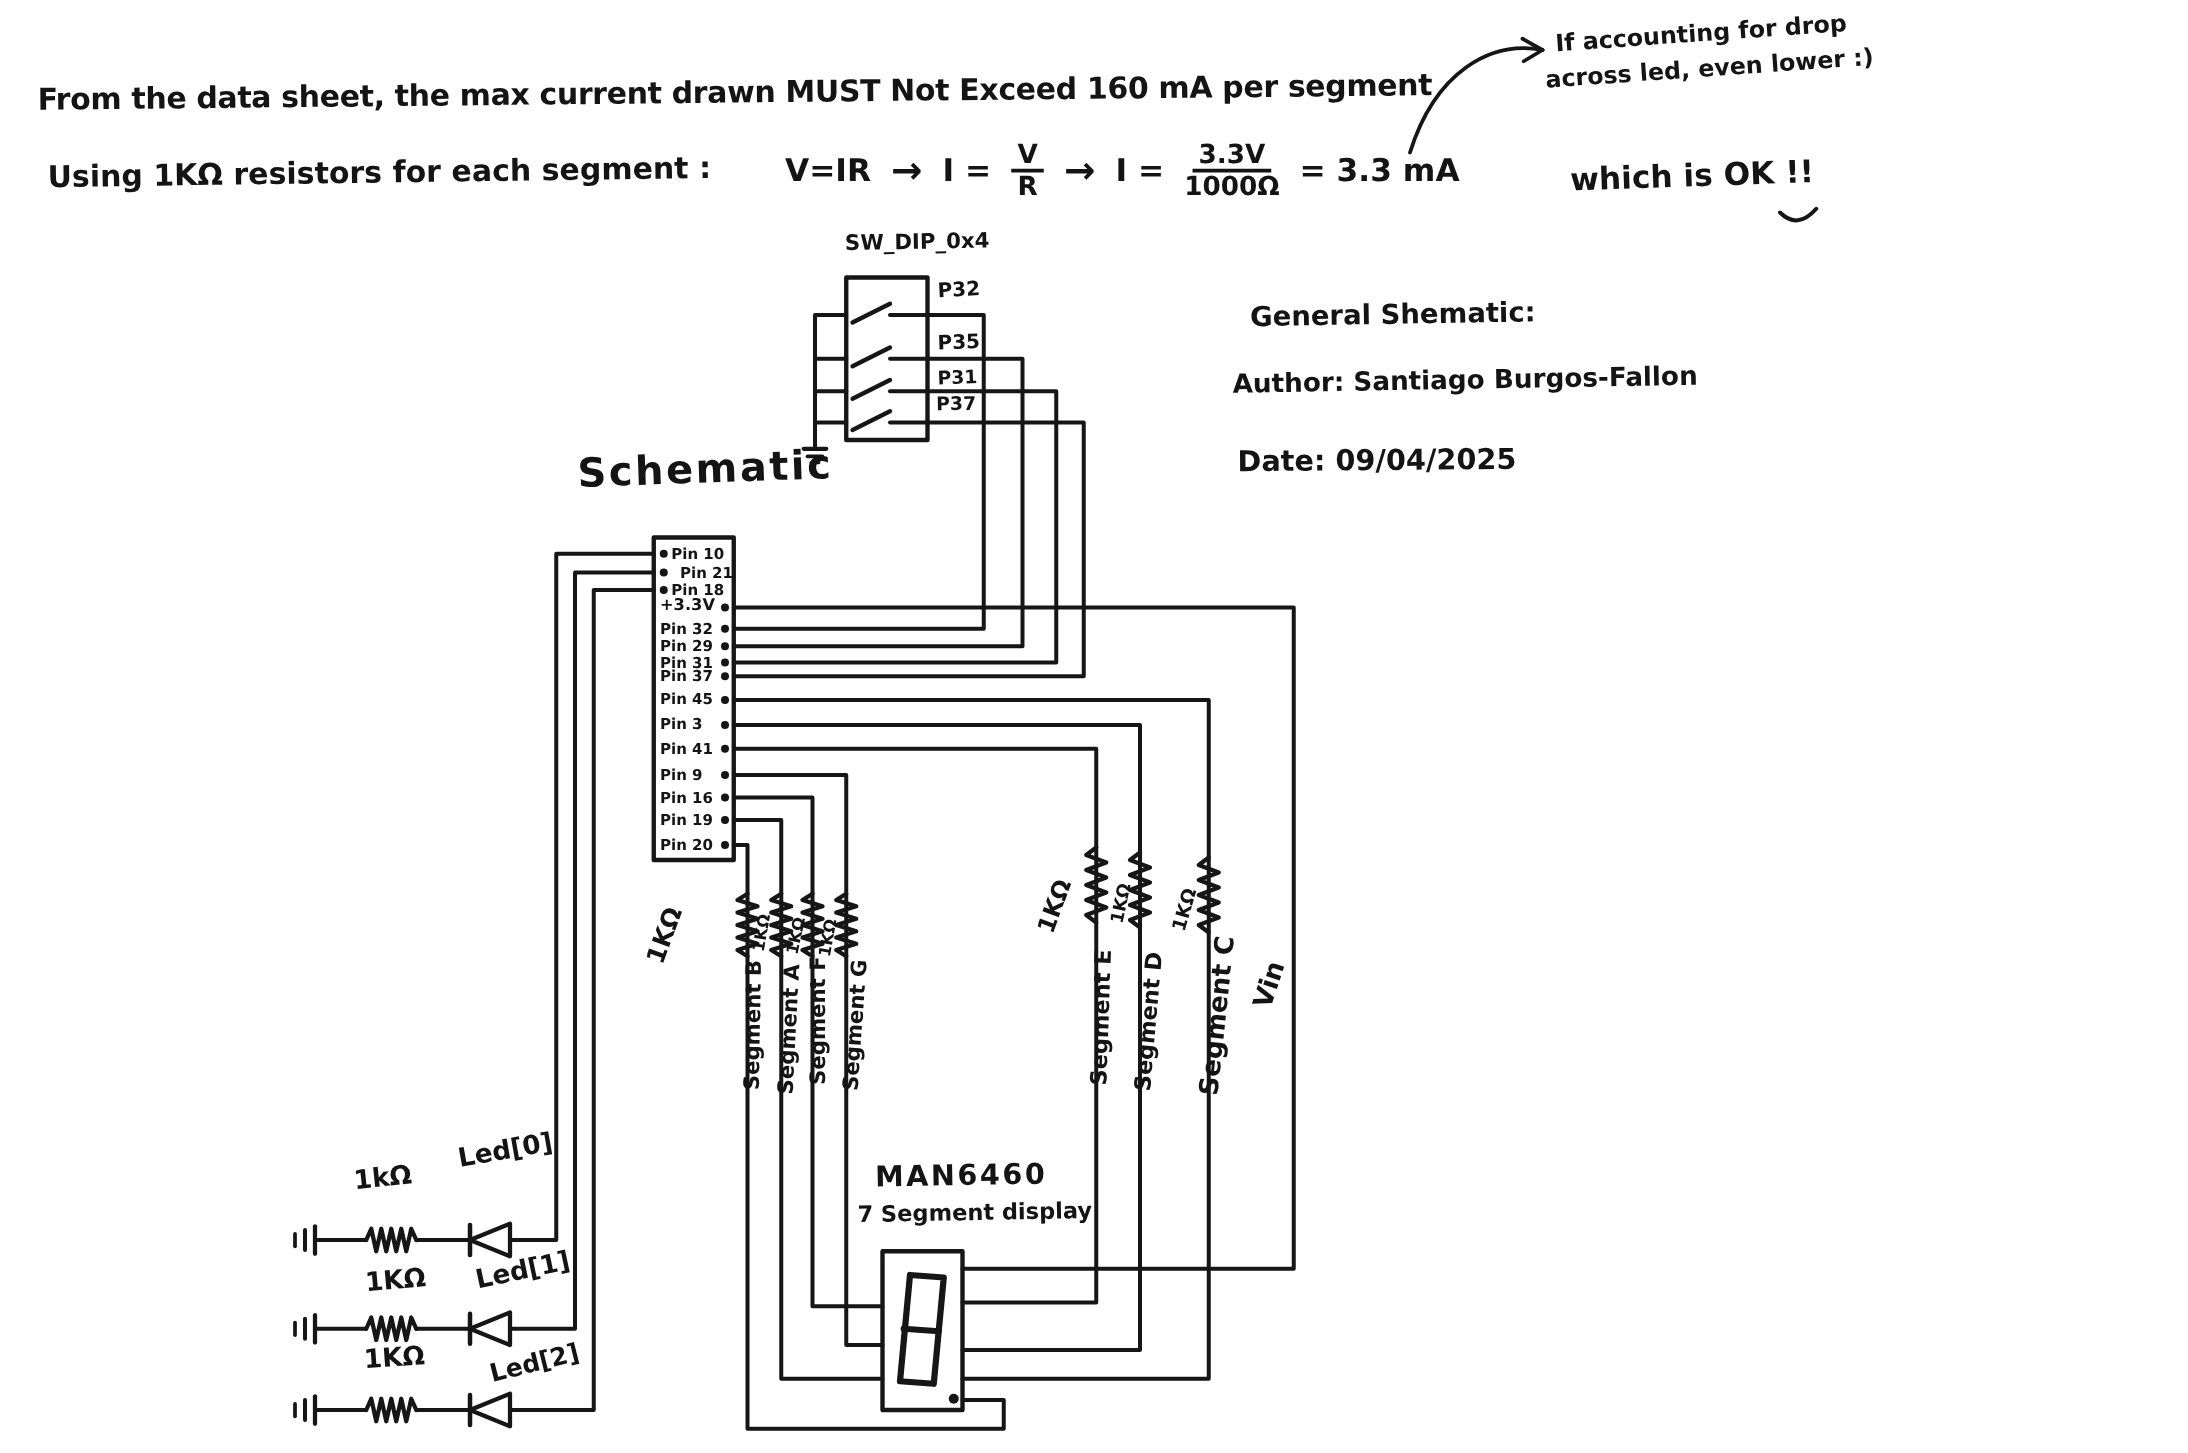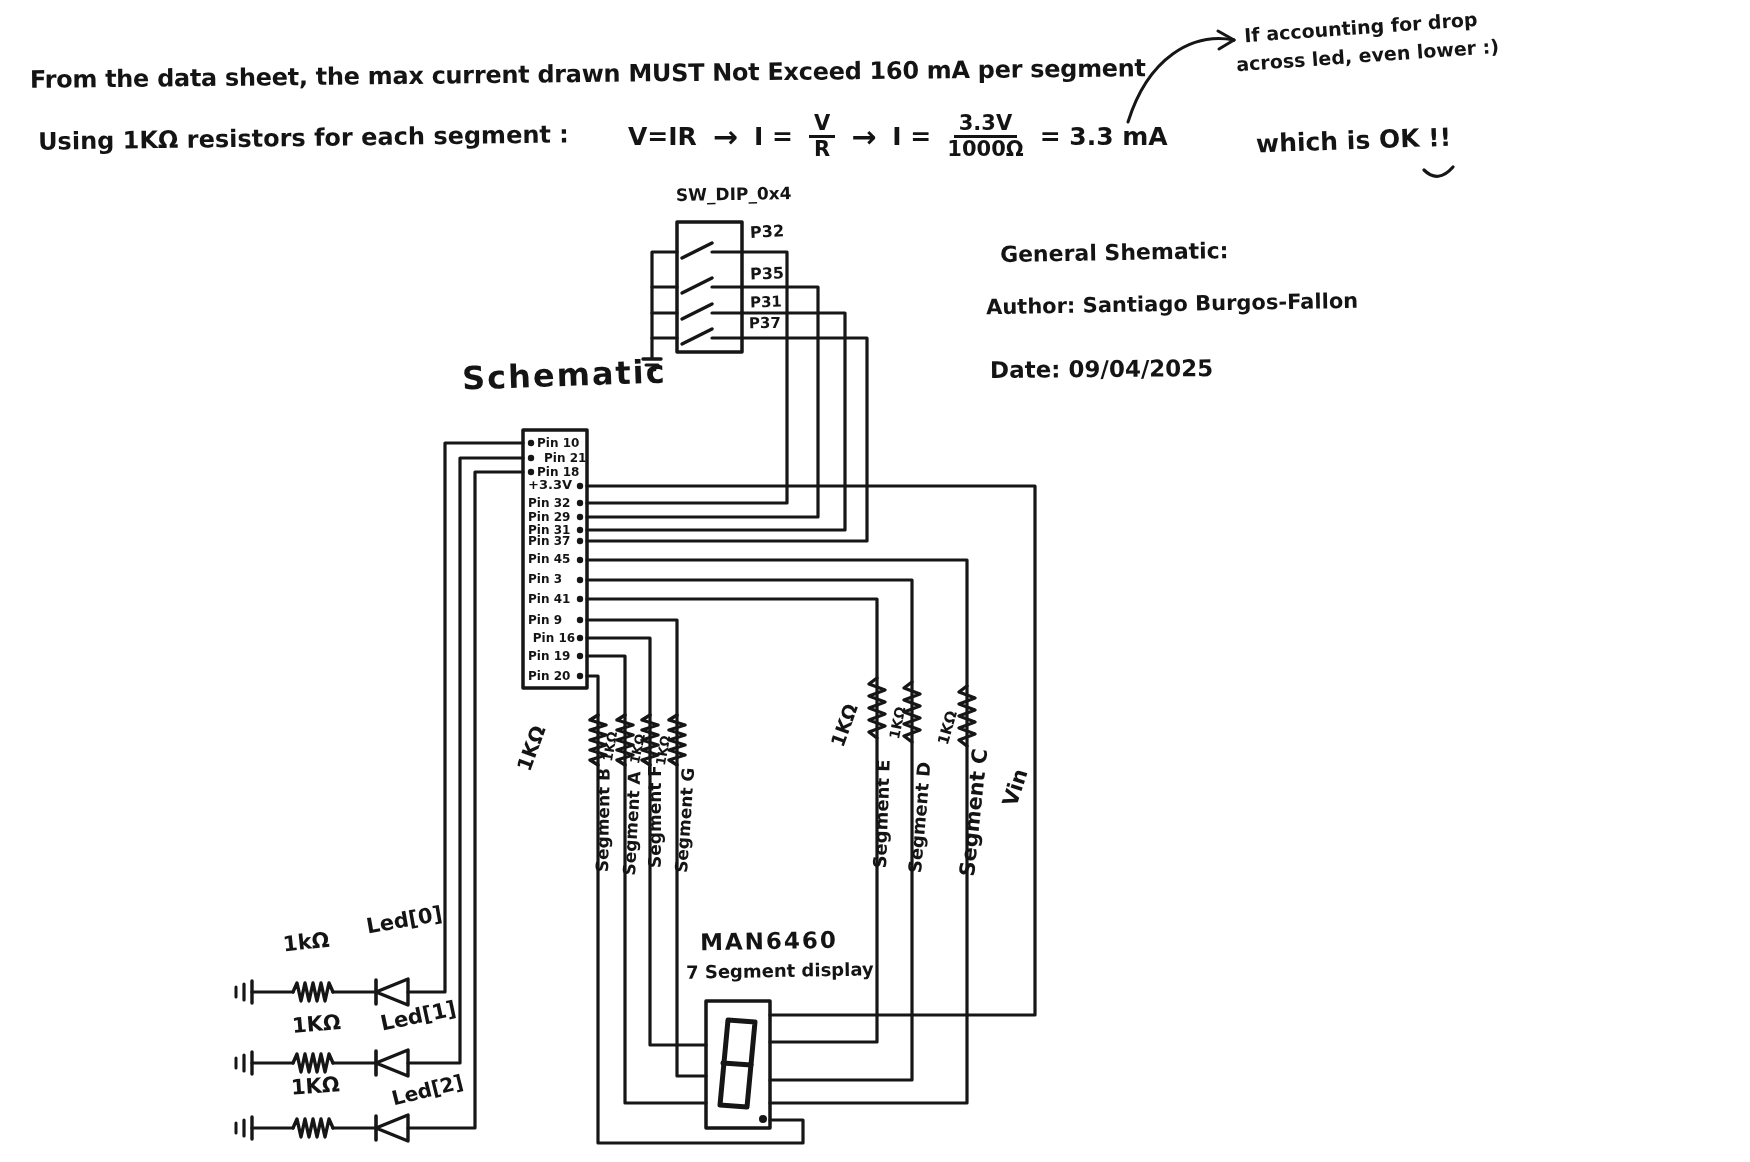--- a/index.html
+++ b/index.html
@@ -150,21 +150,21 @@
   <div class="pin ldot" style="top:465px;">Pin 18</div>
   <div class="pin" style="top:477px;font-size:13px;">+3.3V</div>
   <div class="pin" style="top:496px;">Pin 32</div>
   <div class="pin" style="top:510px;">Pin 29</div>
   <div class="pin" style="top:523px;">Pin 31</div>
   <div class="pin" style="top:534px;">Pin 37</div>
   <div class="pin" style="top:552px;font-size:12px;">Pin 45</div>
   <div class="pin" style="top:572px;font-size:12px;">Pin 3</div>
   <div class="pin" style="top:592px;">Pin 41</div>
   <div class="pin" style="top:613px;">Pin 9</div>
-  <div class="pin" style="top:631px;text-align:center;">Pin 16</div>
+  <div class="pin" style="top:631px;">Pin 16</div>
   <div class="pin" style="top:649px;">Pin 19</div>
   <div class="pin" style="top:669px;">Pin 20</div>
 
   <div class="vlabel" style="left:512px;top:766px;font-size:20px;transform:rotate(-70deg);">1KΩ</div>
   <div class="vlabel" style="left:600px;top:760px;font-size:13px;transform:rotate(-80deg);">1KΩ</div>
   <div class="vlabel" style="left:627px;top:762px;font-size:13px;transform:rotate(-78deg);">1KΩ</div>
   <div class="vlabel" style="left:653px;top:764px;font-size:13px;transform:rotate(-80deg);">1KΩ</div>
 
   <div class="vlabel" style="left:592px;top:872px;font-size:17px;transform:rotate(-89deg);">Segment B</div>
   <div class="vlabel" style="left:619px;top:875px;font-size:17px;transform:rotate(-87deg);">Segment A</div>

